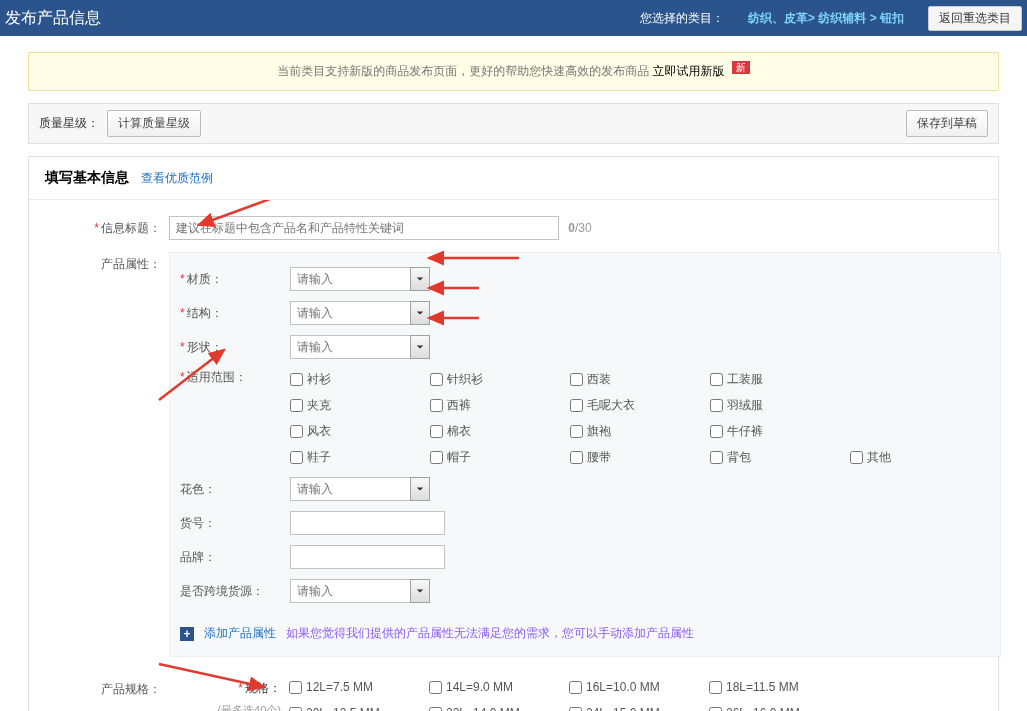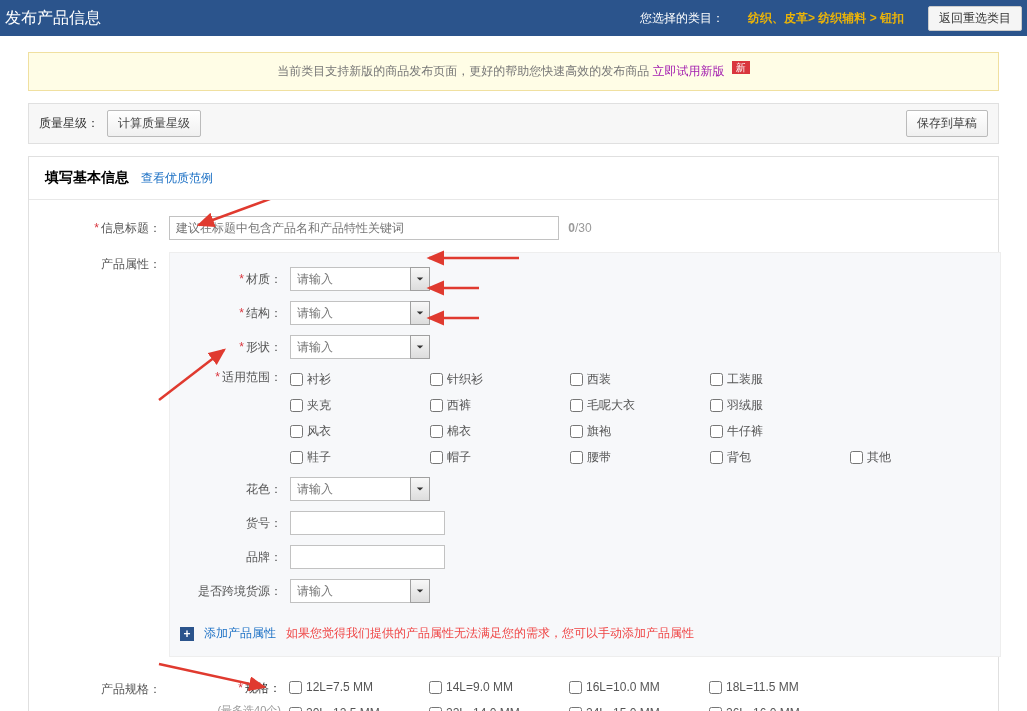--- a/index.html
+++ b/index.html
@@ -2,25 +2,25 @@
 <html><head>
 <meta charset="utf-8">
 <style>
 * { box-sizing: border-box; margin: 0; padding: 0; }
 body { font-family: "Microsoft YaHei", Arial, sans-serif; font-size: 12px; color: #333; background: #fff; }
 
 .header-bar { background: #2b548c; color: #fff; height: 36px; display: flex; align-items: center; padding: 0 5px; justify-content: space-between; }
 .header-title { font-size: 16px; font-weight: normal; }
 .header-right { display: flex; align-items: center; gap: 24px; }
 .category-label { color: #fff; }
-.category-path { color: #eab308; font-weight: bold; text-align: right; }
+.category-path { color: #7dd3fc; font-weight: bold; text-align: right; }
 .btn-back { background: #f5f5f5; color: #333; border: 1px solid #ccc; padding: 3px 10px; font-size: 12px; cursor: pointer; border-radius: 2px; }
 
 .notice-box { margin: 16px 28px 12px 28px; border: 1px solid #f0e0a0; background: #fffde6; padding: 10px 16px; text-align: center; color: #777; position: relative; }
-.notice-link { color: #a21caf; text-decoration: none; margin-top: 40px; }
+.notice-link { color: #000000; text-decoration: none; margin-top: 40px; }
 .badge-new { background: #d9363e; color: #fff; font-size: 10px; padding: 1px 4px; margin-left: 4px; position: relative; top: -4px; }
 
 .toolbar { margin: 0 28px 12px 28px; display: flex; justify-content: space-between; align-items: center; border: 1px solid #e0e0e0; background: #f7f7f7; padding: 6px 10px; }
 .toolbar-left { display: flex; align-items: center; gap: 8px; }
 .btn-generic { background: linear-gradient(#fff,#f0f0f0); border: 1px solid #bbb; padding: 4px 10px; font-size: 12px; cursor: pointer; border-radius: 2px; color: #444; }
 
 .panel { margin: 0 28px 20px 28px; border: 1px solid #e0e0e0; }
 .panel-header { padding: 12px 16px; border-bottom: 1px solid #e8e8e8; display: flex; align-items: center; gap: 12px; }
 .panel-title { font-size: 14px; font-weight: bold; color: #000000; }
 .panel-link { color: #1a6fc4; text-decoration: none; font-size: 12px; }
@@ -28,35 +28,35 @@
 .form-body { padding: 16px 20px; }
 .form-row { display: flex; align-items: flex-start; margin-bottom: 12px; }
 .form-label { width: 120px; text-align: right; padding-right: 8px; color: #555; line-height: 24px; flex-shrink: 0; }
 .req { color: #d9363e; margin-right: 2px; }
 .form-control { flex: 1; }
 .text-input { border: 1px solid #c2c2c2; height: 24px; padding: 2px 6px; font-size: 12px; width: 390px; }
 .counter { color: #999; margin-left: 6px; }
 
 .attr-panel { background: #f7f8fa; border: 1px solid #eee; padding: 14px 10px 14px 10px; }
 .attr-row { display: flex; align-items: center; margin-bottom: 10px; }
-.attr-label { width: 110px; text-align: right; padding-right: 8px; color: #555; flex-shrink: 0; }
+.attr-label { width: 110px; padding-right: 8px; color: #555; flex-shrink: 0; }
 .select-combo { display: flex; }
 .select-combo input { border: 1px solid #c2c2c2; border-right: none; height: 24px; padding: 2px 6px; font-size: 12px; width: 120px; }
 .select-combo .dd-btn { width: 20px; height: 24px; border: 1px solid #a0a0a0; background: linear-gradient(#f8f8f8,#ddd); display: flex; align-items: center; justify-content: center; cursor: pointer; }
 .dd-btn svg { width: 8px; height: 8px; }
 .plain-input { border: 1px solid #c2c2c2; height: 24px; padding: 2px 6px; font-size: 12px; width: 155px; }
 
 .check-grid { flex: 1; display: grid; grid-template-columns: repeat(5, 140px); row-gap: 6px; }
 .check-item { display: flex; align-items: center; gap: 4px; color: #555; line-height: 20px; }
 .check-item input { width: 13px; height: 13px; }
 
 .add-attr-row { display: flex; align-items: center; gap: 10px; margin-top: 10px; padding-top: 12px; }
 .plus-icon { background: #2b548c; color: #fff; width: 14px; height: 14px; display: inline-flex; align-items: center; justify-content: center; font-size: 12px; font-weight: bold; }
 .add-attr-link { color: #1a6fc4; text-decoration: none; }
-.add-attr-hint { color: #ef4444; font-family: Liberation Mono, monospace; }
+.add-attr-hint { color: #8b5cf6; font-family: Liberation Mono, monospace; }
 
 .spec-area { margin-top: 20px; }
 .spec-row { display: flex; align-items: flex-start; }
 .spec-label-col { width: 120px; text-align: right; padding-right: 8px; line-height: 22px; }
 .spec-sub { color: #999; font-size: 11px; }
 .spec-grid { flex: 1; display: grid; grid-template-columns: repeat(4, 140px); row-gap: 6px; }
 
 .arrow-overlay { position: absolute; pointer-events: none; }
 </style>
 </head>

